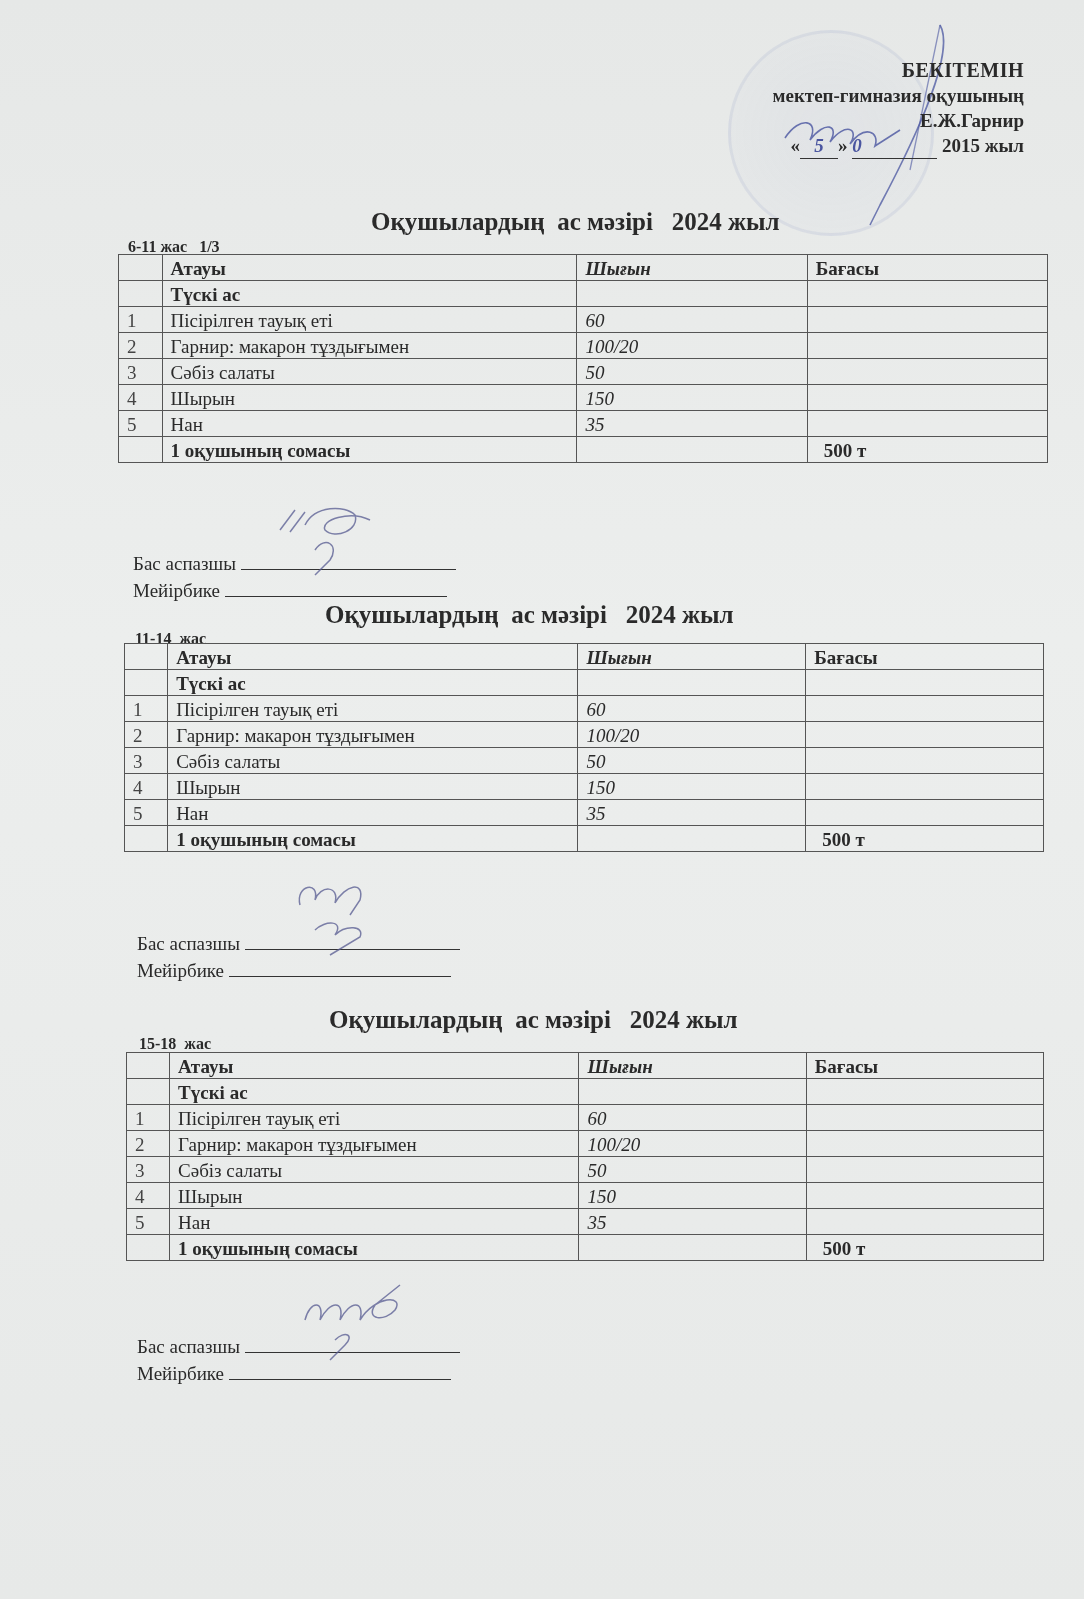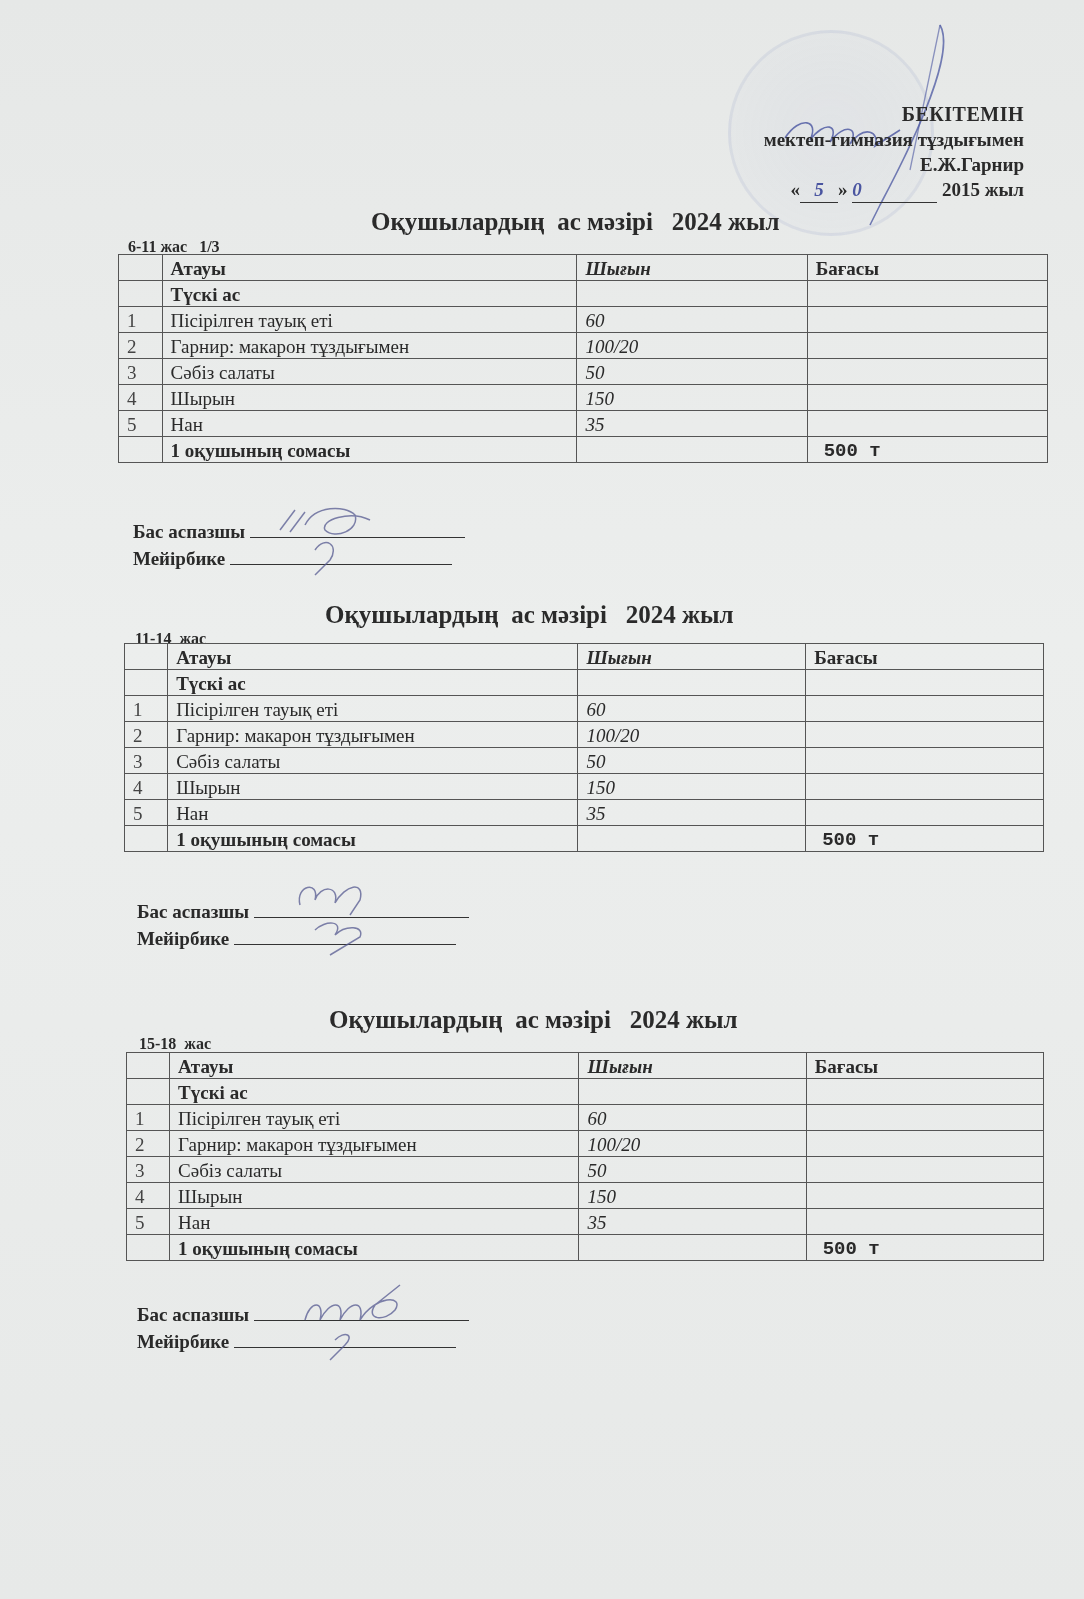--- a/index.html
+++ b/index.html
@@ -12,21 +12,21 @@
       overflow: hidden;
     }
     .page {
       position: absolute; left: 0; top: 0; width: 1084px; height: 1599px;
       background: linear-gradient(180deg, #e6e8e7 0%, #eceeed 40%, #e7e9e8 100%);
     }
     .approval {
       position: absolute; right: 60px; top: 58px;
       text-align: right; font-size: 19px; line-height: 25px; font-weight: bold;
     }
-    .approval .title { font-size: 20px; letter-spacing: 0.5px; margin-top: 44px; }
+    .approval .title { font-size: 20px; letter-spacing: 0.5px; }
     .stamp {
       position: absolute; left: 728px; top: 30px; width: 200px; height: 200px;
       border-radius: 50%; border: 3px solid rgba(150,160,200,0.18);
       background: radial-gradient(circle, rgba(170,180,215,0.10) 0%, rgba(170,180,215,0.05) 70%, transparent 72%);
     }
     .date-line { font-weight: bold; }
     .date-line .u { display:inline-block; border-bottom:1.5px solid #333; min-width:38px; text-align:center; color:#4a55a0; font-style: italic; }
     .date-line .u2 { display:inline-block; border-bottom:1.5px solid #333; min-width:85px; text-align:left; color:#4a55a0; font-style: italic; }
     .scribble {
       position: absolute; pointer-events: none;
@@ -45,43 +45,43 @@
       border: 1.3px solid #555; height: 25px; padding: 0 0 0 8px;
       vertical-align: bottom; line-height: 22px;
     }
     table.menu td.num { width: 34px; padding-left: 8px; color:#444; }
     table.menu td.name { width: 400px; }
     table.menu td.qty { width: 218px; font-style: italic; }
     table.menu td.price { width: 220px; }
     table.menu tr.head td { font-weight: bold; }
     table.menu tr.section td.name { font-weight: bold; }
     table.menu tr.total td { font-weight: bold; }
-    table.menu tr.total td.price { padding-left: 16px; font-family: Liberation Mono, monospace; }
+    table.menu tr.total td.price { padding-left: 16px; }
 
     .signoff {
-      position: absolute; font-size: 19px; font-weight: bold; line-height: 27px;
+      position: absolute; font-size: 19px; font-weight: normal; line-height: 27px; margin-top: 32px;
     }
     .signoff .row { white-space: nowrap; }
     .signoff .row .line { display:inline-block; border-bottom: 1.5px solid #333; height: 18px; vertical-align: baseline; }
   </style>
 </head>
 <body>
 
 <div class="page">
 
   <div class="stamp"></div>
   <svg class="scribble" style="left:780px;top:20px;" width="200" height="210" viewBox="0 0 200 210">
     <path d="M5 118 C 20 95, 40 100, 30 120 C 45 100, 60 105, 50 122 C 65 102, 80 108, 70 124 C 85 104, 100 112, 95 126 L 120 110" fill="none" stroke="#4a55a0" stroke-width="1.6" opacity="0.8"></path>
     <path d="M160 5 C 175 30, 140 110, 100 185 L 90 205" fill="none" stroke="#4a55a0" stroke-width="1.6" opacity="0.75"></path>
     <path d="M160 5 L 130 150" fill="none" stroke="#4a55a0" stroke-width="1.3" opacity="0.6"></path>
   </svg>
 
   <div class="approval">
     <div class="title">БЕКІТЕМІН</div>
-    <div>мектеп-гимназия тұздығымен</div>
+    <div>мектеп-гимназия оқушының</div>
     <div>Е.Ж.Гарнир</div>
     <div class="date-line">
       <span>«</span><span class="u">5</span><span>»</span>
       <span class="u2">0</span>
       <span>2015 жыл</span>
     </div>
   </div>
 
   <div class="menu-title" style="left:371px;top:208px;">Оқушылардың  ас мәзірі   2024 жыл</div>
   <div class="age-label" style="left:128px;top:238px;">6-11 жас   1/3</div>

